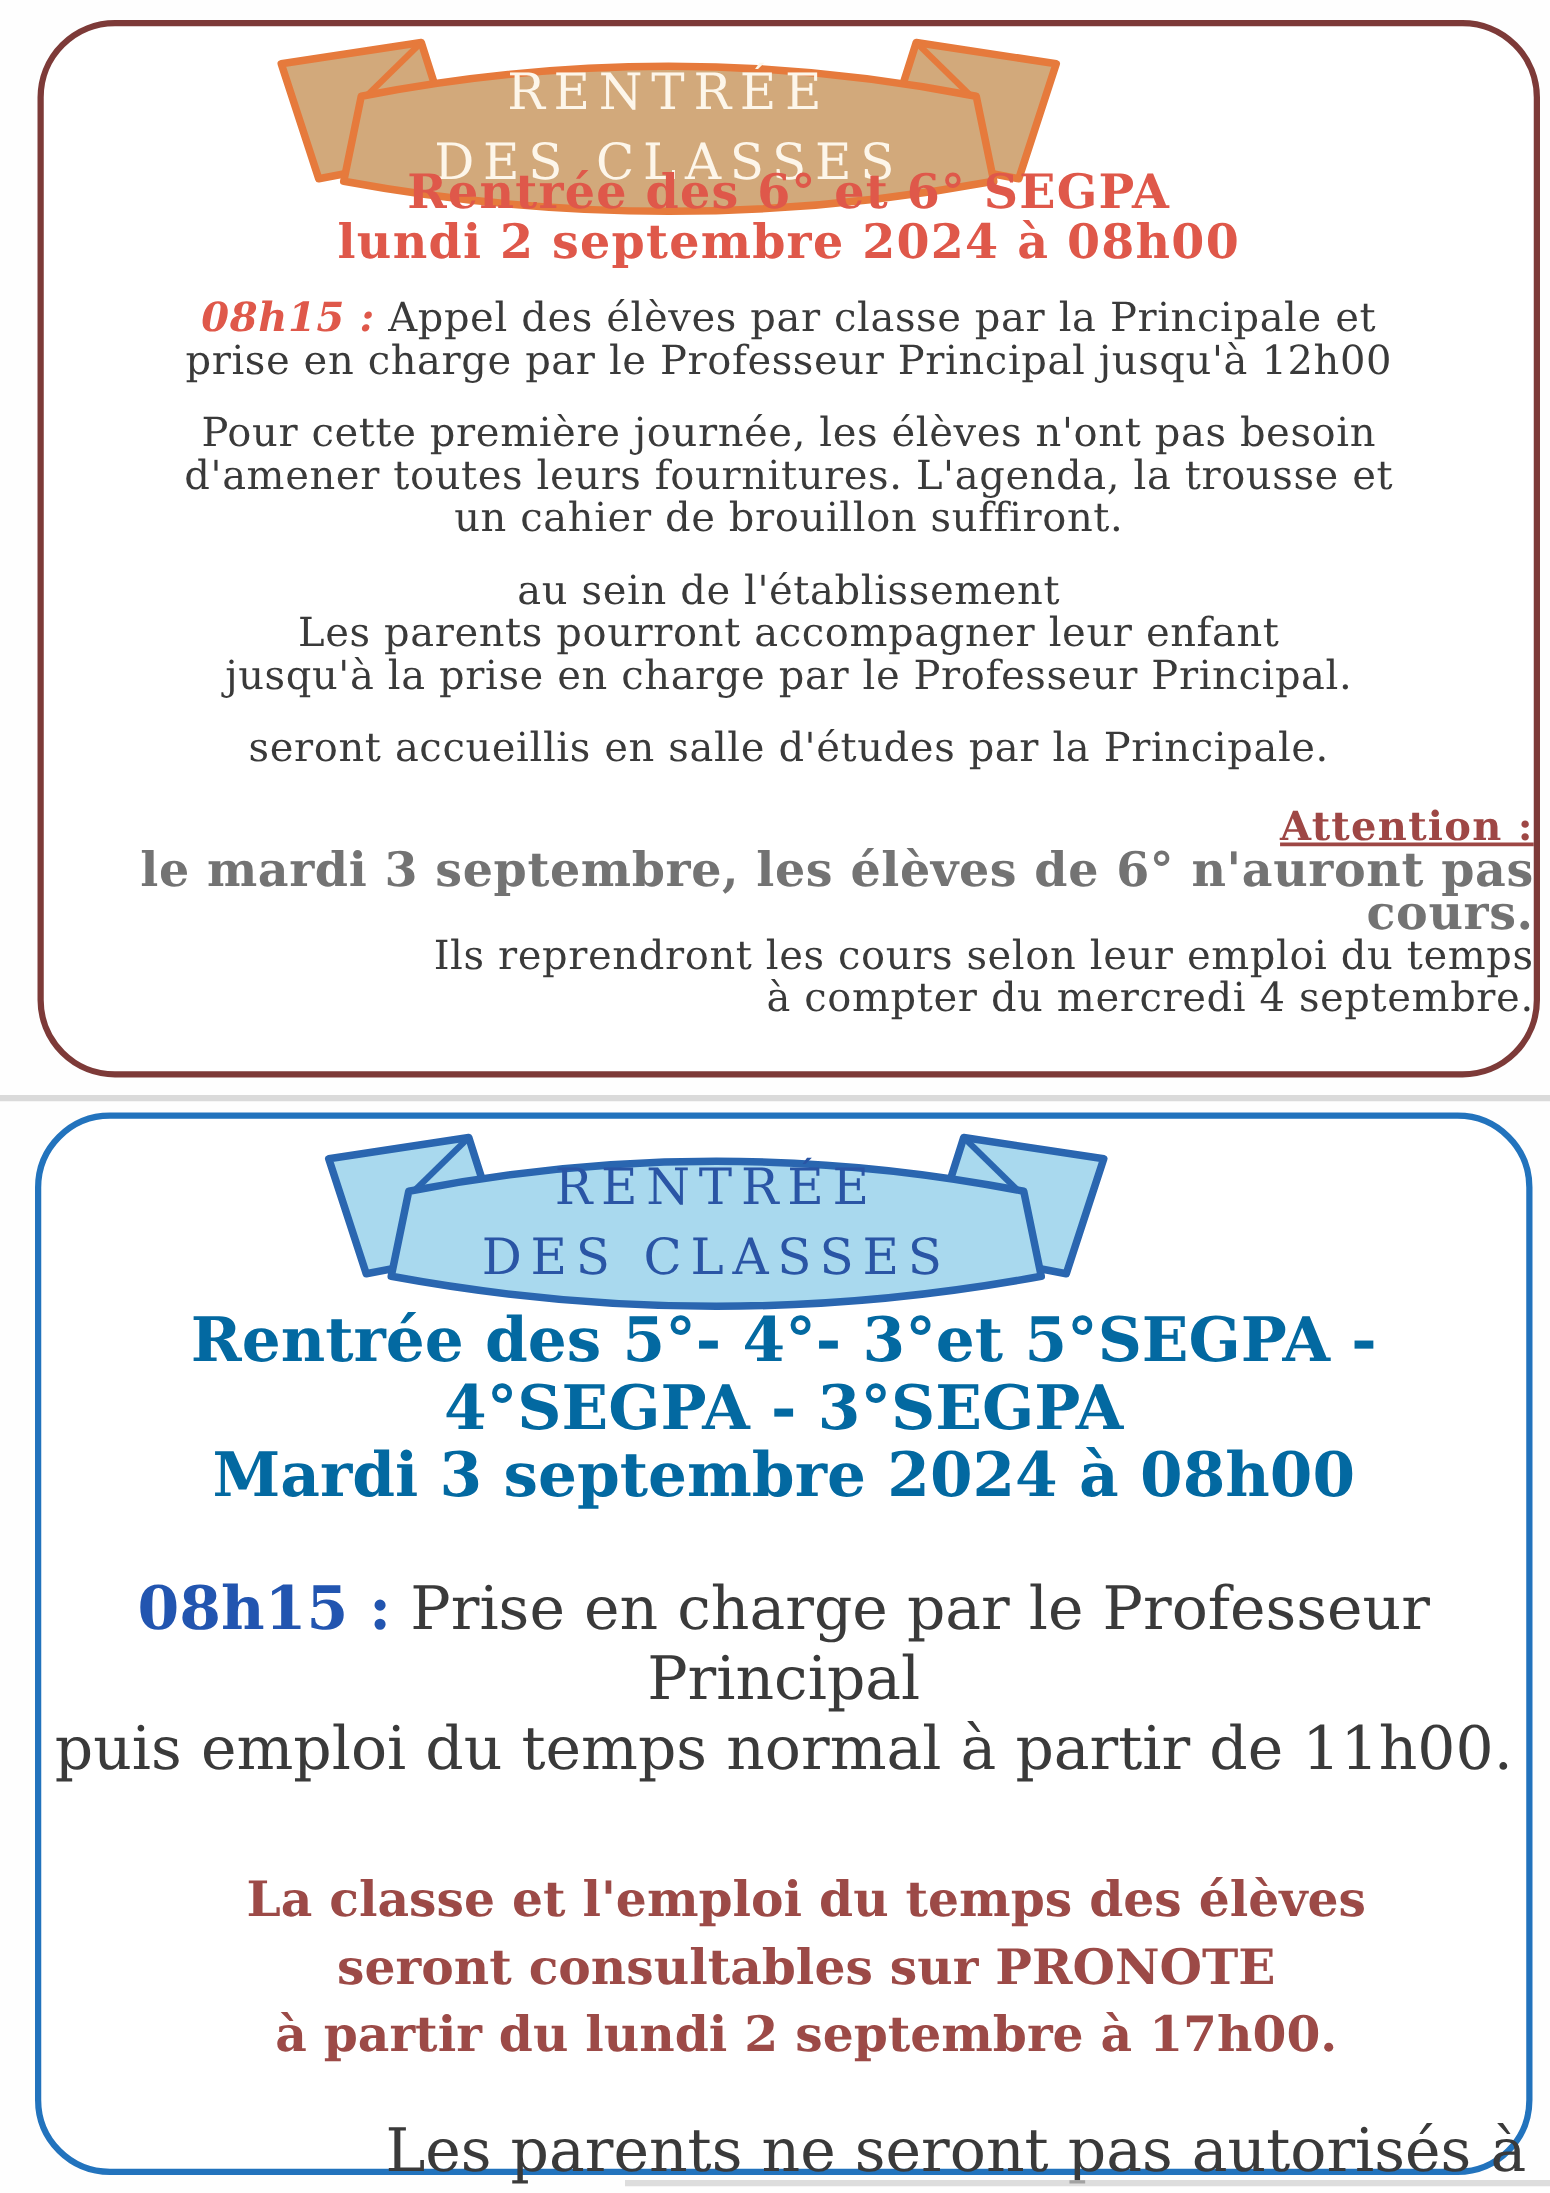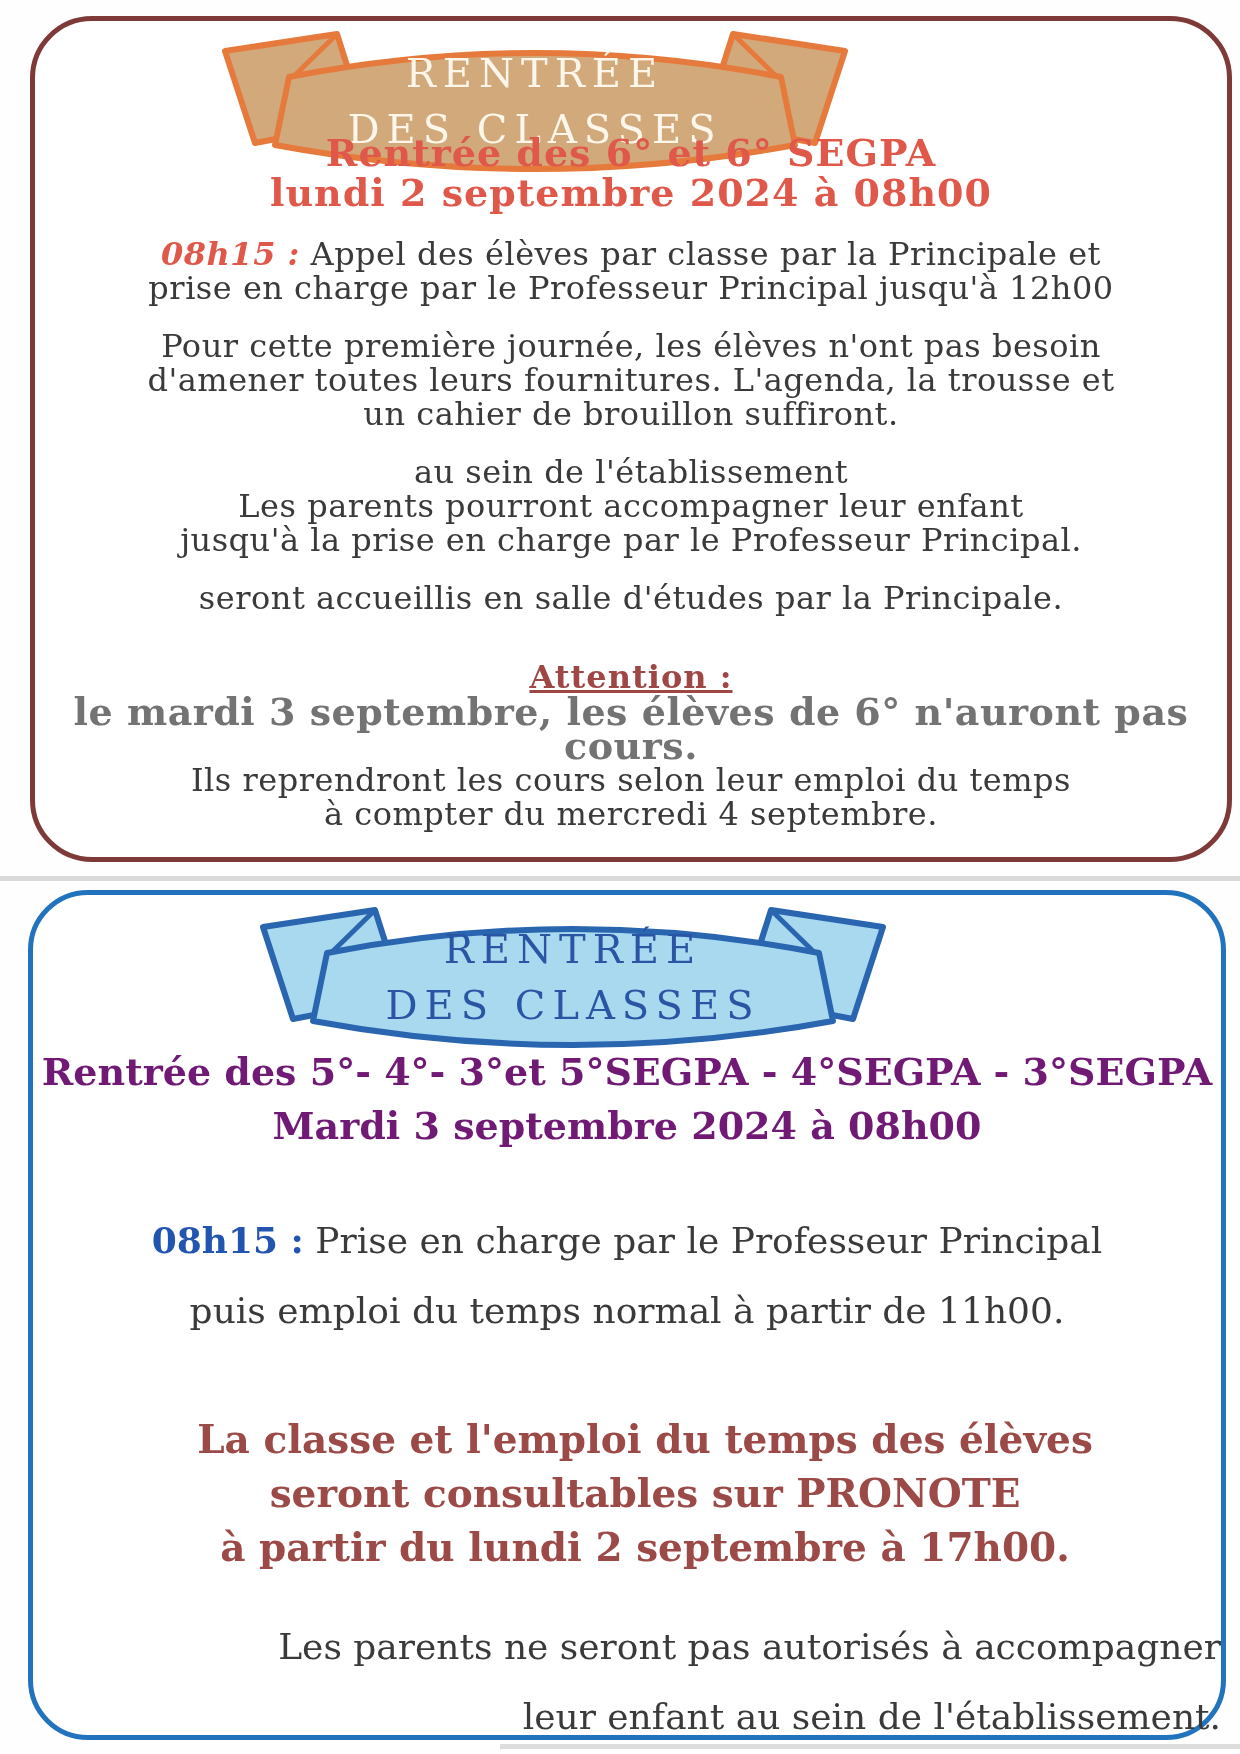--- a/index.html
+++ b/index.html
@@ -31,27 +31,27 @@
   }
   .card1 .ribbon text{fill:#fdf6ea;}
   .card2 .ribbon text{fill:#2a55a5;}
   
   .content{position:relative;text-align:center;}
   .card1 .content{padding-top:112px;}
   .c1-heading{color:#df584a;font-weight:bold;font-size:38px;line-height:40px;letter-spacing:1px;}
   .c1-line{font-size:32px;line-height:34px;color:#3a3a3a;letter-spacing:0.5px;}
   .c1-par{margin-top:24px;}
   .c1-time{color:#df584a;font-weight:bold;font-style:italic;}
-  .attn{margin-top:44px;}
+  .attn{margin-top:28px;text-align:right;}
   .attn-title{display:inline-block;color:#9e4745;font-weight:bold;font-size:32px;line-height:36px;text-decoration:underline;letter-spacing:1px;}
   .attn-warning{color:#737373;font-weight:bold;font-size:38px;line-height:34px;letter-spacing:0.5px;}
   
   .card2 .content{padding-top:150px;}
-  .c2-heading{color:#701a75;font-weight:bold;font-size:38px;line-height:54px;}
-  .c2-line{font-size:36px;line-height:70px;color:#3a3a3a;}
+  .c2-heading{color:#0369a1;font-weight:bold;font-size:49px;line-height:54px;}
+  .c2-line{font-size:48px;line-height:56px;color:#3a3a3a;}
   .c2-sched{margin-top:52px;}
   .c2-time{color:#2255b0;font-weight:bold;}
   .c2-pronote{margin-top:66px;}
   .c2-pronote-line{color:#9c4a47;font-weight:bold;font-size:39px;line-height:54px;padding-left:36px;}
   .c2-parents{margin-top:38px;text-align:right;}
   
   .scan-line1{position:absolute;left:0;top:876px;width:1240px;height:5px;background:#cbcbcb;opacity:.7;}
   .scan-line2{position:absolute;left:500px;top:1744px;width:740px;height:5px;background:#cfcfcf;opacity:.7;}
 </style>
 </head>

